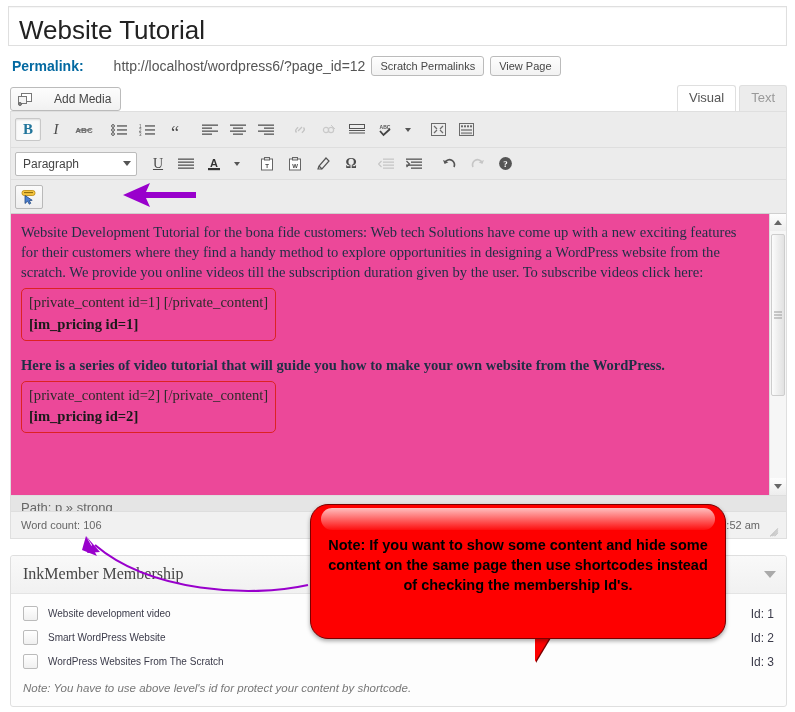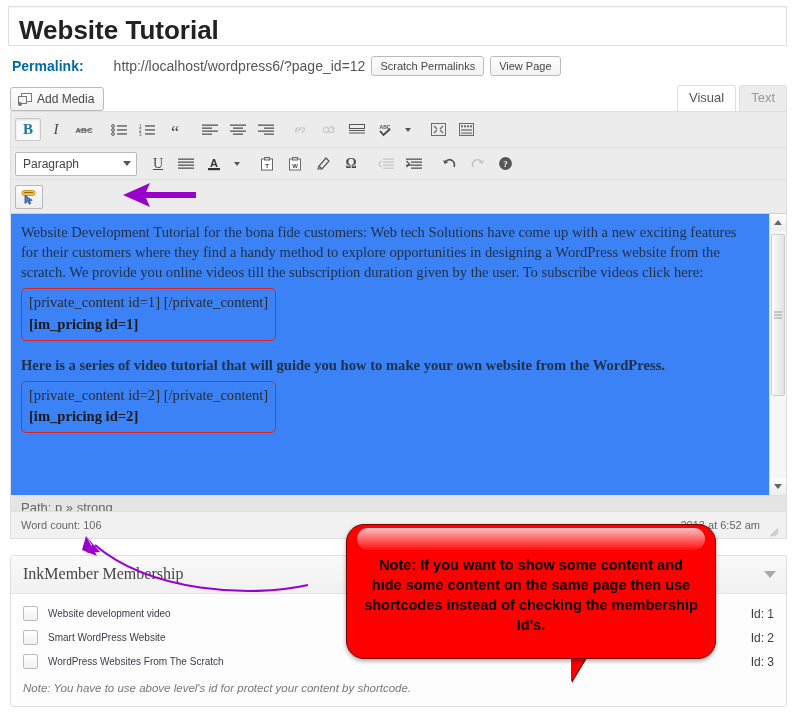--- a/index.html
+++ b/index.html
@@ -26,21 +26,21 @@
     display: flex;
     align-items: center;
     padding: 0 10px;
     box-sizing: border-box;
     box-shadow: inset 0 1px 1px rgba(0,0,0,.04);
   }
   .title-field .title-text {
     font-size: 26px;
     font-family: "Liberation Sans", sans-serif;
     color: #222;
-    font-weight: bold;
+    font-weight: normal;
     line-height: 1;
     margin-top: 8px;
   }
 
   
   .permalink-row {
     margin: 9px 8px 0 12px;
     display: flex;
     align-items: center;
     gap: 6px;
@@ -75,21 +75,21 @@
     margin: 8px 8px 0 10px;
     display: flex;
     align-items: flex-end;
     justify-content: space-between;
     height: 26px;
     position: relative;
   }
   .add-media-btn {
     display: inline-flex;
     align-items: center;
-    gap: 5px;
+    gap: 22px;
     font-size: 12px;
     color: #464646;
     background: linear-gradient(to bottom,#fdfdfd,#f1f1f1);
     border: 1px solid #bbb;
     border-radius: 3px;
     padding: 4px 9px 4px 7px;
     cursor: pointer;
   }
   .media-icon {
     width: 14px; height: 13px;
@@ -209,21 +209,21 @@
     justify-content: center;
     cursor: pointer;
     position: relative;
   }
 
   
   .content-area {
     position: relative;
     height: 281px;
     overflow: hidden;
-    background: #3b82f6;
+    background: #ec4899;
   }
   .content-inner {
     padding: 8px 12px 4px 10px;
     width: 740px;
     box-sizing: border-box;
     font-family: "Liberation Serif", serif;
     font-size: 14.6px;
     line-height: 1.38;
     color: #1f2f45;
   }
@@ -366,26 +366,25 @@
     font-size: 11.5px;
     color: #777;
     font-style: italic;
     padding: 8px 0 2px 0;
   }
 
   
   .callout {
     position: absolute;
     left: 310px;
-    top: 524px;
-    width: 370px;
+    top: 504px;
+    width: 416px;
     height: 135px;
     z-index: 60;
     pointer-events: none;
-    margin-left: 36px;
   }
   .callout-body {
     position: absolute;
     inset: 0;
     background: #fe0000;
     border-radius: 18px;
     border: 1px solid #7a0000;
     box-shadow: 0 2px 4px rgba(0,0,0,.35);
     overflow: hidden;
   }

